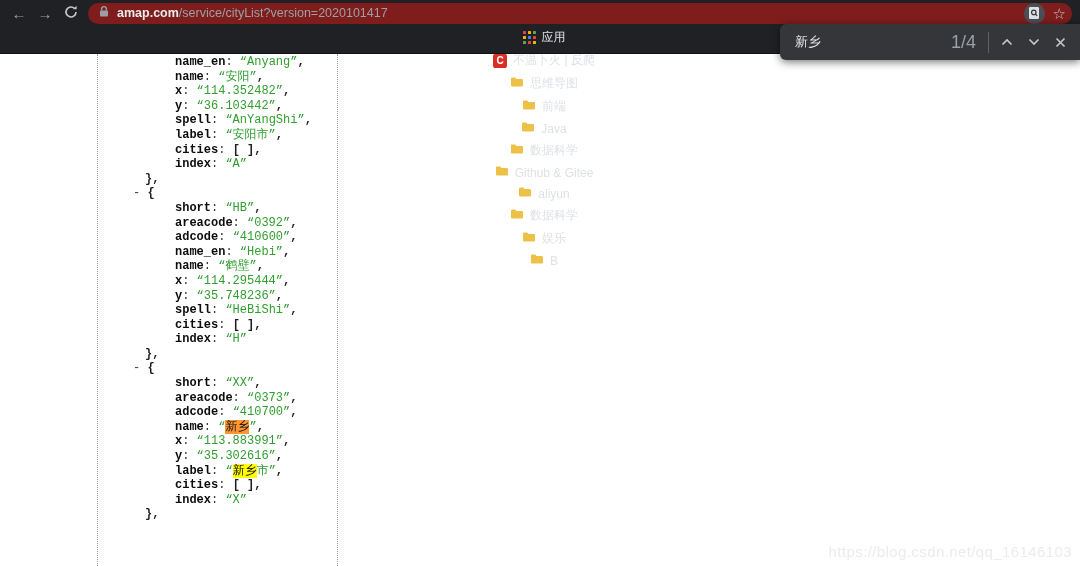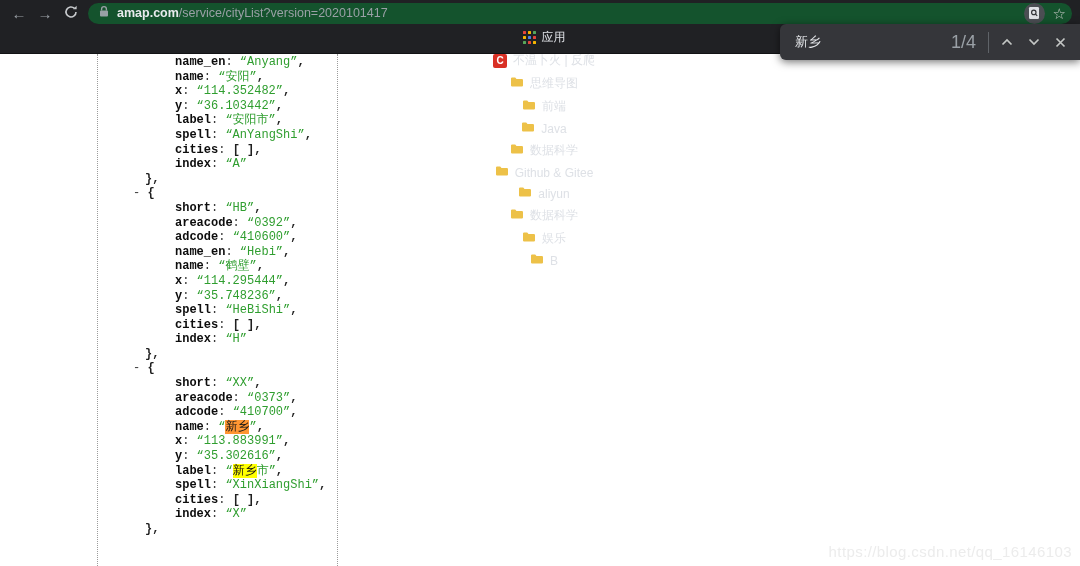--- a/index.html
+++ b/index.html
@@ -5,21 +5,21 @@
   * { margin:0; padding:0; box-sizing:border-box; }
   html,body { width:1080px; height:566px; overflow:hidden; background:#fff;
     font-family:"Liberation Sans","DejaVu Sans",sans-serif; }
   .browser { position:relative; width:1080px; height:566px; background:#fff; }
 
   
   .toolbar { position:absolute; top:0; left:0; right:0; height:26px;
     background:#202124; display:flex; align-items:center; padding:0 8px 0 6px; z-index:5; }
   .navbtn { width:26px; height:22px; display:flex; align-items:center; justify-content:center;
     color:#9aa0a6; font-size:15px; cursor:pointer; }
-  .urlbar { flex:1; height:21px; margin-left:4px; background:#14532d; border-radius:11px;
+  .urlbar { flex:1; height:21px; margin-left:4px; background:#7f1d1d; border-radius:11px;
     display:flex; align-items:center; padding:0 6px 0 10px; overflow:hidden; }
   .urltext { font-size:12.5px; white-space:nowrap; margin-left:7px; flex:1; overflow:hidden; }
   .urltext .host { color:#e8eaed; font-weight:bold; }
   .urltext .path { color:#9aa0a6; }
   .pill-right { display:flex; align-items:center; gap:8px; margin-left:auto; }
   .find-ind { width:21px; height:21px; border-radius:50%; background:#4b4e53;
     display:flex; align-items:center; justify-content:center; }
   .star { color:#c4c7c5; font-size:15px; line-height:1; }
 
   
@@ -200,22 +200,22 @@
   </div>
 
   <div class="page">
     <div class="dotline l1"></div>
     <div class="dotline l2"></div>
     <div class="json">
         <div class="jline ind3"><span class="sk">name_en</span><span class="sc">: </span><span class="sv">“Anyang”</span><span class="sp">,</span></div>
         <div class="jline ind3"><span class="sk">name</span><span class="sc">: </span><span class="sv">“安阳”</span><span class="sp">,</span></div>
         <div class="jline ind3"><span class="sk">x</span><span class="sc">: </span><span class="sv">“114.352482”</span><span class="sp">,</span></div>
         <div class="jline ind3"><span class="sk">y</span><span class="sc">: </span><span class="sv">“36.103442”</span><span class="sp">,</span></div>
+        <div class="jline ind3"><span class="sk">spell</span><span class="sc">: </span><span class="sv">“AnYangShi”</span><span class="sp">,</span></div>
         <div class="jline ind3"><span class="sk">label</span><span class="sc">: </span><span class="sv">“安阳市”</span><span class="sp">,</span></div>
-        <div class="jline ind3"><span class="sk">spell</span><span class="sc">: </span><span class="sv">“AnYangShi”</span><span class="sp">,</span></div>
         <div class="jline ind3"><span class="sk">cities</span><span class="sc">: </span><span class="sp">[ ],</span></div>
         <div class="jline ind3"><span class="sk">index</span><span class="sc">: </span><span class="sv">“A”</span></div>
         <div class="jline ind2"><span class="sp">},</span></div>
         <div class="jline ind1"><span class="st">- </span><span class="sp">{</span></div>
         <div class="jline ind3"><span class="sk">short</span><span class="sc">: </span><span class="sv">“HB”</span><span class="sp">,</span></div>
         <div class="jline ind3"><span class="sk">areacode</span><span class="sc">: </span><span class="sv">“0392”</span><span class="sp">,</span></div>
         <div class="jline ind3"><span class="sk">adcode</span><span class="sc">: </span><span class="sv">“410600”</span><span class="sp">,</span></div>
         <div class="jline ind3"><span class="sk">name_en</span><span class="sc">: </span><span class="sv">“Hebi”</span><span class="sp">,</span></div>
         <div class="jline ind3"><span class="sk">name</span><span class="sc">: </span><span class="sv">“鹤壁”</span><span class="sp">,</span></div>
         <div class="jline ind3"><span class="sk">x</span><span class="sc">: </span><span class="sv">“114.295444”</span><span class="sp">,</span></div>
@@ -225,21 +225,20 @@
         <div class="jline ind3"><span class="sk">index</span><span class="sc">: </span><span class="sv">“H”</span></div>
         <div class="jline ind2"><span class="sp">},</span></div>
         <div class="jline ind1"><span class="st">- </span><span class="sp">{</span></div>
         <div class="jline ind3"><span class="sk">short</span><span class="sc">: </span><span class="sv">“XX”</span><span class="sp">,</span></div>
         <div class="jline ind3"><span class="sk">areacode</span><span class="sc">: </span><span class="sv">“0373”</span><span class="sp">,</span></div>
         <div class="jline ind3"><span class="sk">adcode</span><span class="sc">: </span><span class="sv">“410700”</span><span class="sp">,</span></div>
         <div class="jline ind3"><span class="sk">name</span><span class="sc">: </span><span class="sv">“</span><span class="sv hla">新乡</span><span class="sv">”</span><span class="sp">,</span></div>
         <div class="jline ind3"><span class="sk">x</span><span class="sc">: </span><span class="sv">“113.883991”</span><span class="sp">,</span></div>
         <div class="jline ind3"><span class="sk">y</span><span class="sc">: </span><span class="sv">“35.302616”</span><span class="sp">,</span></div>
         <div class="jline ind3"><span class="sk">label</span><span class="sc">: </span><span class="sv">“</span><span class="sv hlm">新乡</span><span class="sv">市”</span><span class="sp">,</span></div>
-        <div class="jline ind3"><span class="sk">spell</span><span class="sc">: </span><span class="sv">“XinXiangShi”</span><span class="sp">,</span></div>
         <div class="jline ind3"><span class="sk">cities</span><span class="sc">: </span><span class="sp">[ ],</span></div>
         <div class="jline ind3"><span class="sk">index</span><span class="sc">: </span><span class="sv">“X”</span></div>
         <div class="jline ind2"><span class="sp">},</span></div>
       </div>
     <div class="watermark">https://blog.csdn.net/qq_16146103</div>
   </div>
 
 </div>
 
 </body></html>

